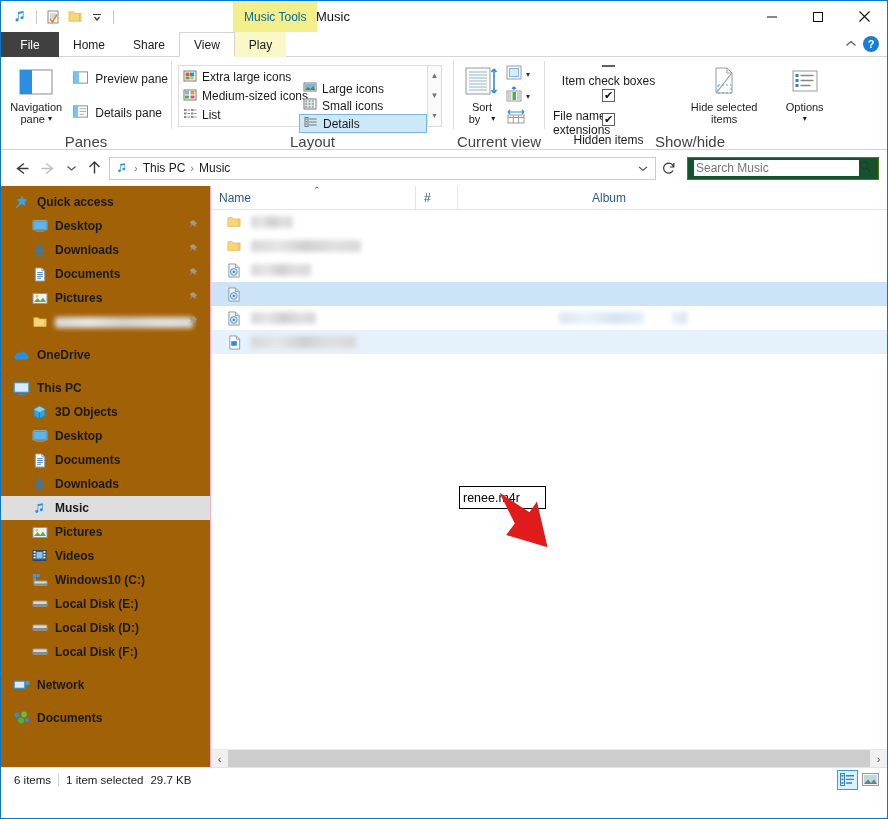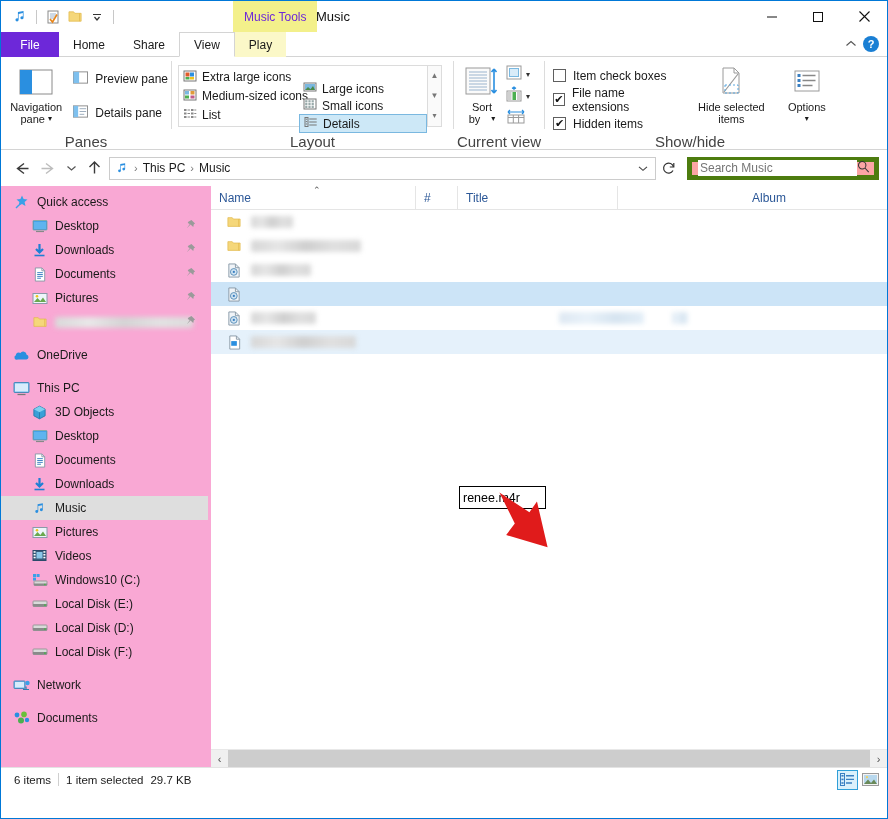--- a/index.html
+++ b/index.html
@@ -22,21 +22,21 @@
   
   #titlebar {
     height:31px; background:#ffffff; position:relative;
     display:flex; align-items:center;
   }
   #qat { display:flex; align-items:center; gap:0px; padding-left:8px; height:31px; }
   .qat-btn { width:22px; height:22px; display:flex; align-items:center; justify-content:center; }
   .qat-sep { width:1px; height:14px; background:#c8c8c8; margin:0 5px; }
   #tab-context {
     position:absolute; left:232px; top:0; height:31px;
-    background:#f3f08b; color:#6d28d9; font-size:12px;
+    background:#f3f08b; color:#0369a1; font-size:12px;
     display:flex; align-items:center; padding:0 11px;
   }
   #win-title {
     position:absolute; left:315px; top:0; height:31px;
     display:flex; align-items:center; font-size:13px; color:#111;
   }
   #wincontrols { position:absolute; right:0; top:0; height:31px; display:flex; }
   .wc { width:46px; height:31px; display:flex; align-items:center; justify-content:center; }
   .wc svg { display:block; }
 
@@ -45,21 +45,21 @@
     height:25px; position:relative;
     border-bottom:1px solid #d4d4d4;
     background:#ffffff;
     display:flex; align-items:stretch;
   }
   .rtab {
     display:flex; align-items:center; justify-content:center;
     padding:0 14px; font-size:12px; color:#1a1a1a; height:25px;
     position:relative;
   }
-  .rtab.file { background:#6d28d9; color:#fff; min-width:58px; }
+  .rtab.file { background:#404040; color:#fff; min-width:58px; }
   .rtab.active {
     background:#ffffff; border-left:1px solid #d4d4d4; border-right:1px solid #d4d4d4;
     border-top:1px solid #d4d4d4; border-bottom:1px solid #ffffff;
     margin-bottom:-1px; z-index:3;text-align:center;
   }
   .rtab.ctx { background:#fbf8c8; }
   .rtab.ctx.sub { background:#fbf8c8; }
   #tabrow-right { margin-left:auto; display:flex; align-items:center; gap:6px; padding-right:8px; }
   #help-icon { width:16px; height:16px; border-radius:50%; background:#1a7fd4; color:#fff;
     font-size:11px; font-weight:bold; display:flex; align-items:center; justify-content:center; }
@@ -90,47 +90,47 @@
     border:1px solid #dcdcdc; display:flex; align-items:stretch;
     height:62px; margin-top:2px;
   }
   .layoutcol { display:flex; flex-direction:column; justify-content:space-between; padding:2px 0; }
   .lopt { display:flex; align-items:center; gap:5px; font-size:12px; padding:1px 4px; height:19px; white-space:nowrap; }
   .lopt.sel { background:#cde8f7; border:1px solid #7ab8e0; }
   .lscroll { width:14px; border-left:1px solid #dcdcdc; display:flex; flex-direction:column;
     justify-content:space-around; align-items:center; background:#fafafa; }
   .lscroll div { font-size:8px; color:#777; line-height:8px; }
 
-  .cbrow { display:flex; align-items:center; gap:7px; font-size:12px; height:21px; }
+  .cbrow { display:flex; align-items:center; gap:7px; font-size:12px; height:21px;flex-direction:column; }
   .cbox { width:13px; height:13px; border:1px solid #5f5f5f; background:#fff;
     display:flex; align-items:center; justify-content:center; }
   .cbox span { font-size:11px; color:#111; line-height:11px; }
 
   
   #addrbar { height:36px; display:flex; align-items:center; padding:0 8px; gap:3px; background:#fff; }
   .navbtn { width:24px; height:24px; display:flex; align-items:center; justify-content:center; }
   #crumbbox {
     flex:1; height:23px; border:1px solid #ccc; background:#fff;
     display:flex; align-items:center; padding:0 2px 0 6px; gap:3px; min-width:0;
   }
   .crumb { font-size:12px; color:#1a1a1a; white-space:nowrap; }
   .csep { font-size:11px; color:#777; padding:0 2px; }
   #crumb-spacer { flex:1; }
   #searchbox {
-    width:192px; height:23px; border:5px solid #4d7c0f; background:#fca5a5;
+    width:192px; height:23px; border:1px solid #4d7c0f; background:#14532d;
     display:flex; align-items:center; padding:0 6px; margin-left:5px;
   }
   #searchbox input { border:0; outline:0; flex:1; font-size:12px; font-family:inherit; color:#333; }
   #searchbox input::placeholder { color:#767676; }
 
   
   #main { display:flex; height:581px; position:relative; }
   #sidebar {
-    width:210px; border-right:3px solid #f9a8d4; background:#f9a8d4;
-    overflow:hidden; padding-top:4px;
+    width:210px; border-right:1px solid #f9a8d4; background:#a16207;
+    overflow:hidden; padding-top:4px;font-weight:bold;
   }
   .snode { display:flex; align-items:center; height:24px; padding-left:10px; font-size:12px; gap:7px; position:relative; }
   .snode.l1 { padding-left:12px; }
   .snode.l2 { padding-left:30px; }
   .snode.sel { background:#dedede; }
   .snode .sicon { width:17px; height:17px; display:flex; align-items:center; justify-content:center; flex:0 0 17px; }
   .snode .slabel { white-space:nowrap; overflow:hidden; }
   .pin { position:absolute; right:12px; top:5px; }
   .sgap { height:9px; }
   .blurtext {
@@ -824,23 +824,20 @@
 
     <div id="filepane">
       <div id="colheader">
         <div class="col" style="width:205px;">
           <span class="sortmark">⌃</span>
           <span>Name</span>
         </div>
         <div class="col" style="width:42px;">
           <span>#</span>
         </div>
-        <div class="col" style="width:160px;">
-          <span>Title</span>
-        </div>
         <div class="col" style="width:126px;margin-top:32px;">
           <span>Contributing artists</span>
         </div>
         <div class="col" style="width:140px;border-right:none;">
           <span>Album</span>
         </div>
       </div>
 
       <div id="filelist">
         <div class="frow">

